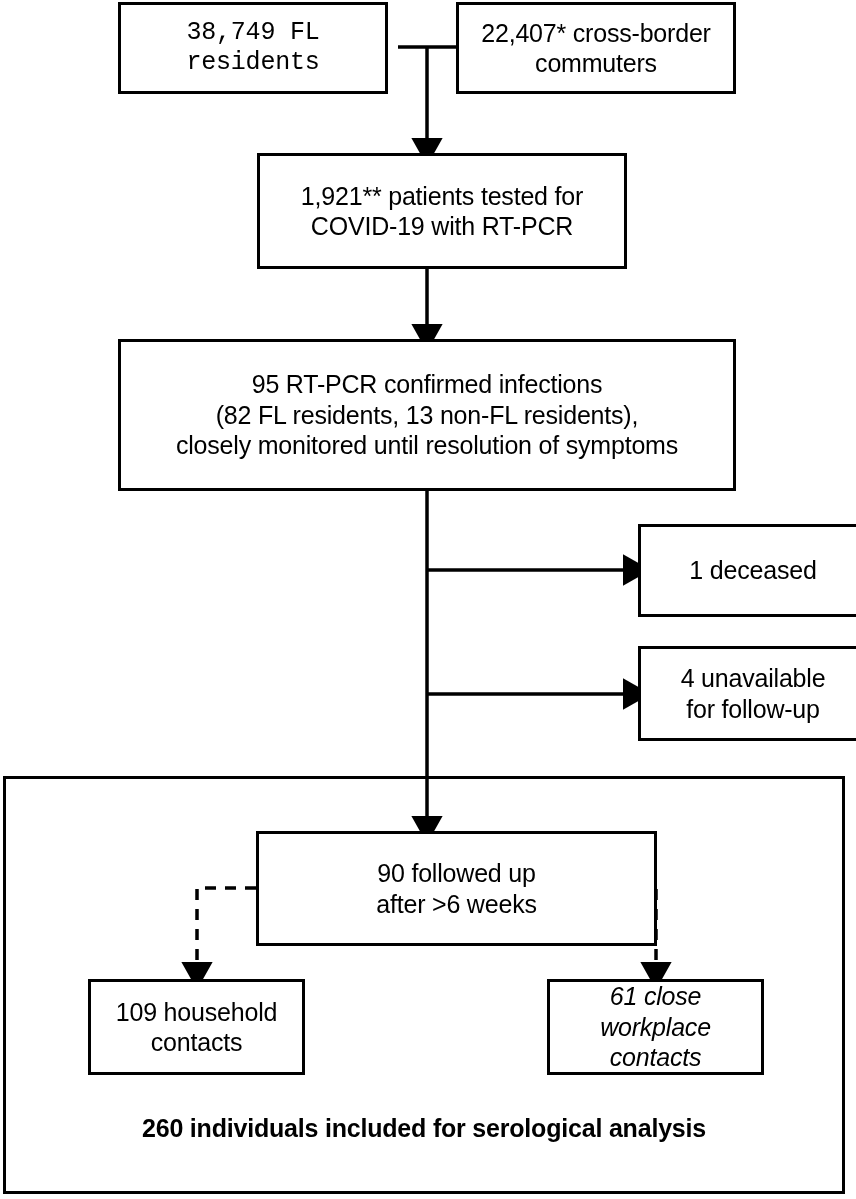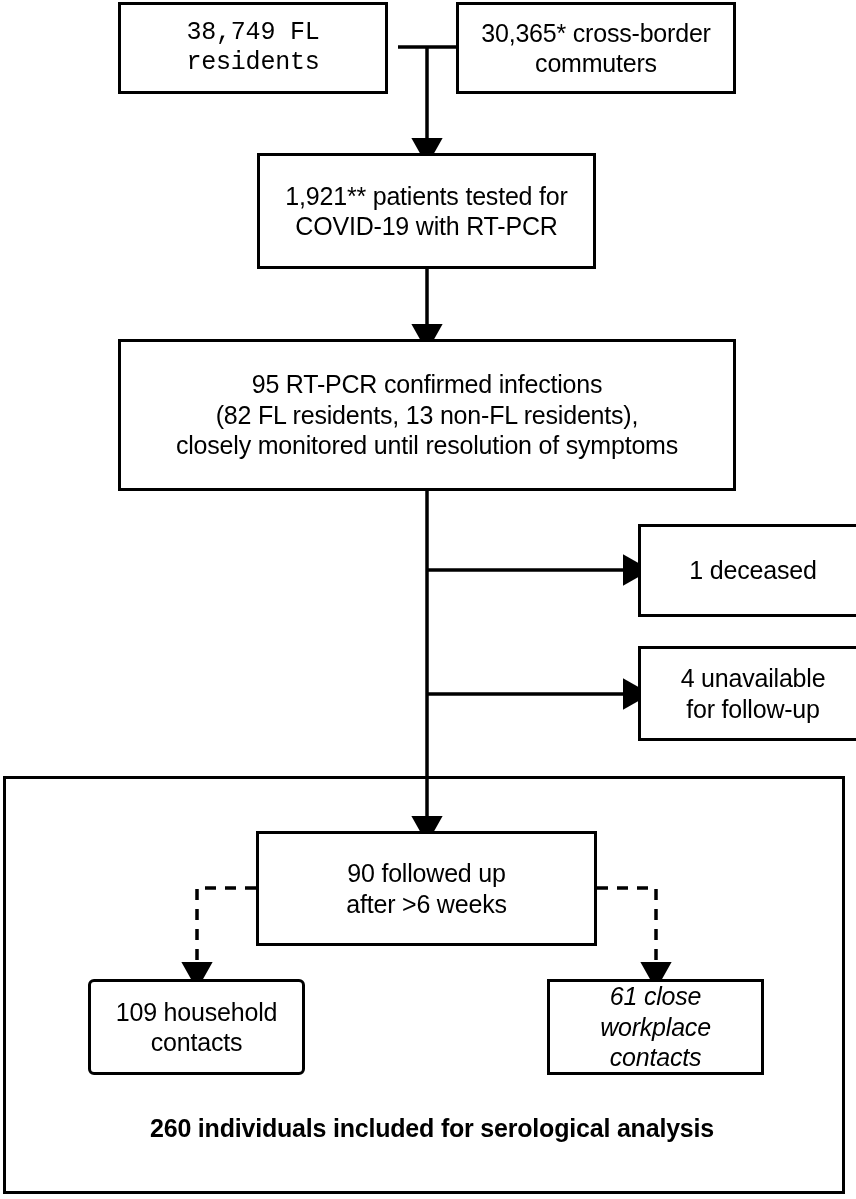--- a/index.html
+++ b/index.html
@@ -48,30 +48,30 @@
     text-align: center;
     font-size: 25px;
     font-weight: bold;
     letter-spacing: -0.2px;
     white-space: pre-line;
   }
 
   
   #node-fl-residents      { left: 118px; top: 2px;    width: 270px; height: 92px; font-family: Liberation Mono, monospace; }
   #node-cross-border      { left: 456px; top: 2px;    width: 280px; height: 92px; }
-  #node-tested            { left: 257px; top: 153px;  width: 339px; height: 116px; }
+  #node-tested            { left: 257px; top: 153px;  width: 370px; height: 116px; }
   #node-confirmed         { left: 118px; top: 339px;  width: 618px; height: 152px; text-align: center; }
   #node-deceased          { left: 638px; top: 524px;  width: 230px; height: 93px; }
   #node-unavailable       { left: 638px; top: 646px;  width: 230px; height: 95px; }
-  #node-followed-up       { left: 256px; top: 831px;  width: 341px; height: 115px; }
-  #node-household         { left: 88px;  top: 979px;  width: 217px; height: 96px; border-radius: 6px; }
+  #node-followed-up       { left: 256px; top: 831px;  width: 401px; height: 115px; }
+  #node-household         { left: 88px;  top: 979px;  width: 217px; height: 96px; }
   #node-workplace         { left: 547px; top: 979px;  width: 217px; height: 96px; font-style: italic; }
 
   #group-serology         { left: 3px;   top: 776px;  width: 842px; height: 418px; }
-  #summary-serology       { left: 11px;   top: 1114px; width: 842px; }
+  #summary-serology       { left: 3px;   top: 1114px; width: 842px; }
 </style>
 </head>
 <body>
 
 <div id="flow-root">
 
   <svg id="flow-svg" viewBox="0 0 856 1199" xmlns="http://www.w3.org/2000/svg">
     <defs>
       <marker id="arrowhead" markerWidth="9" markerHeight="9" refX="1.2" refY="4.5" orient="auto" markerUnits="strokeWidth">
         <path d="M0,0 L0,9 L8,4.5 z" fill="#000000"></path>
@@ -90,21 +90,21 @@
 
     <path d="M427,694 L627,694" stroke="#000000" stroke-width="3.5" fill="none" marker-end="url(#arrowhead)"></path>
 
     <path d="M256,888 L197,888 L197,966" stroke="#000000" stroke-width="3.5" fill="none" stroke-dasharray="11,9" marker-end="url(#arrowhead)"></path>
 
     <path d="M597,888 L656,888 L656,966" stroke="#000000" stroke-width="3.5" fill="none" stroke-dasharray="11,9" marker-end="url(#arrowhead)"></path>
   </svg>
 
   <div class="node" id="node-fl-residents">38,749 FL residents</div>
 
-  <div class="node" id="node-cross-border">30,365* cross-border
+  <div class="node" id="node-cross-border">22,407* cross-border
 commuters</div>
 
   <div class="node" id="node-tested">1,921** patients tested for
 COVID-19 with RT-PCR</div>
 
   <div class="node" id="node-confirmed">95 RT-PCR confirmed infections
 (82 FL residents, 13 non-FL residents),
 closely monitored until resolution of symptoms</div>
 
   <div class="node" id="node-deceased">1 deceased</div>

